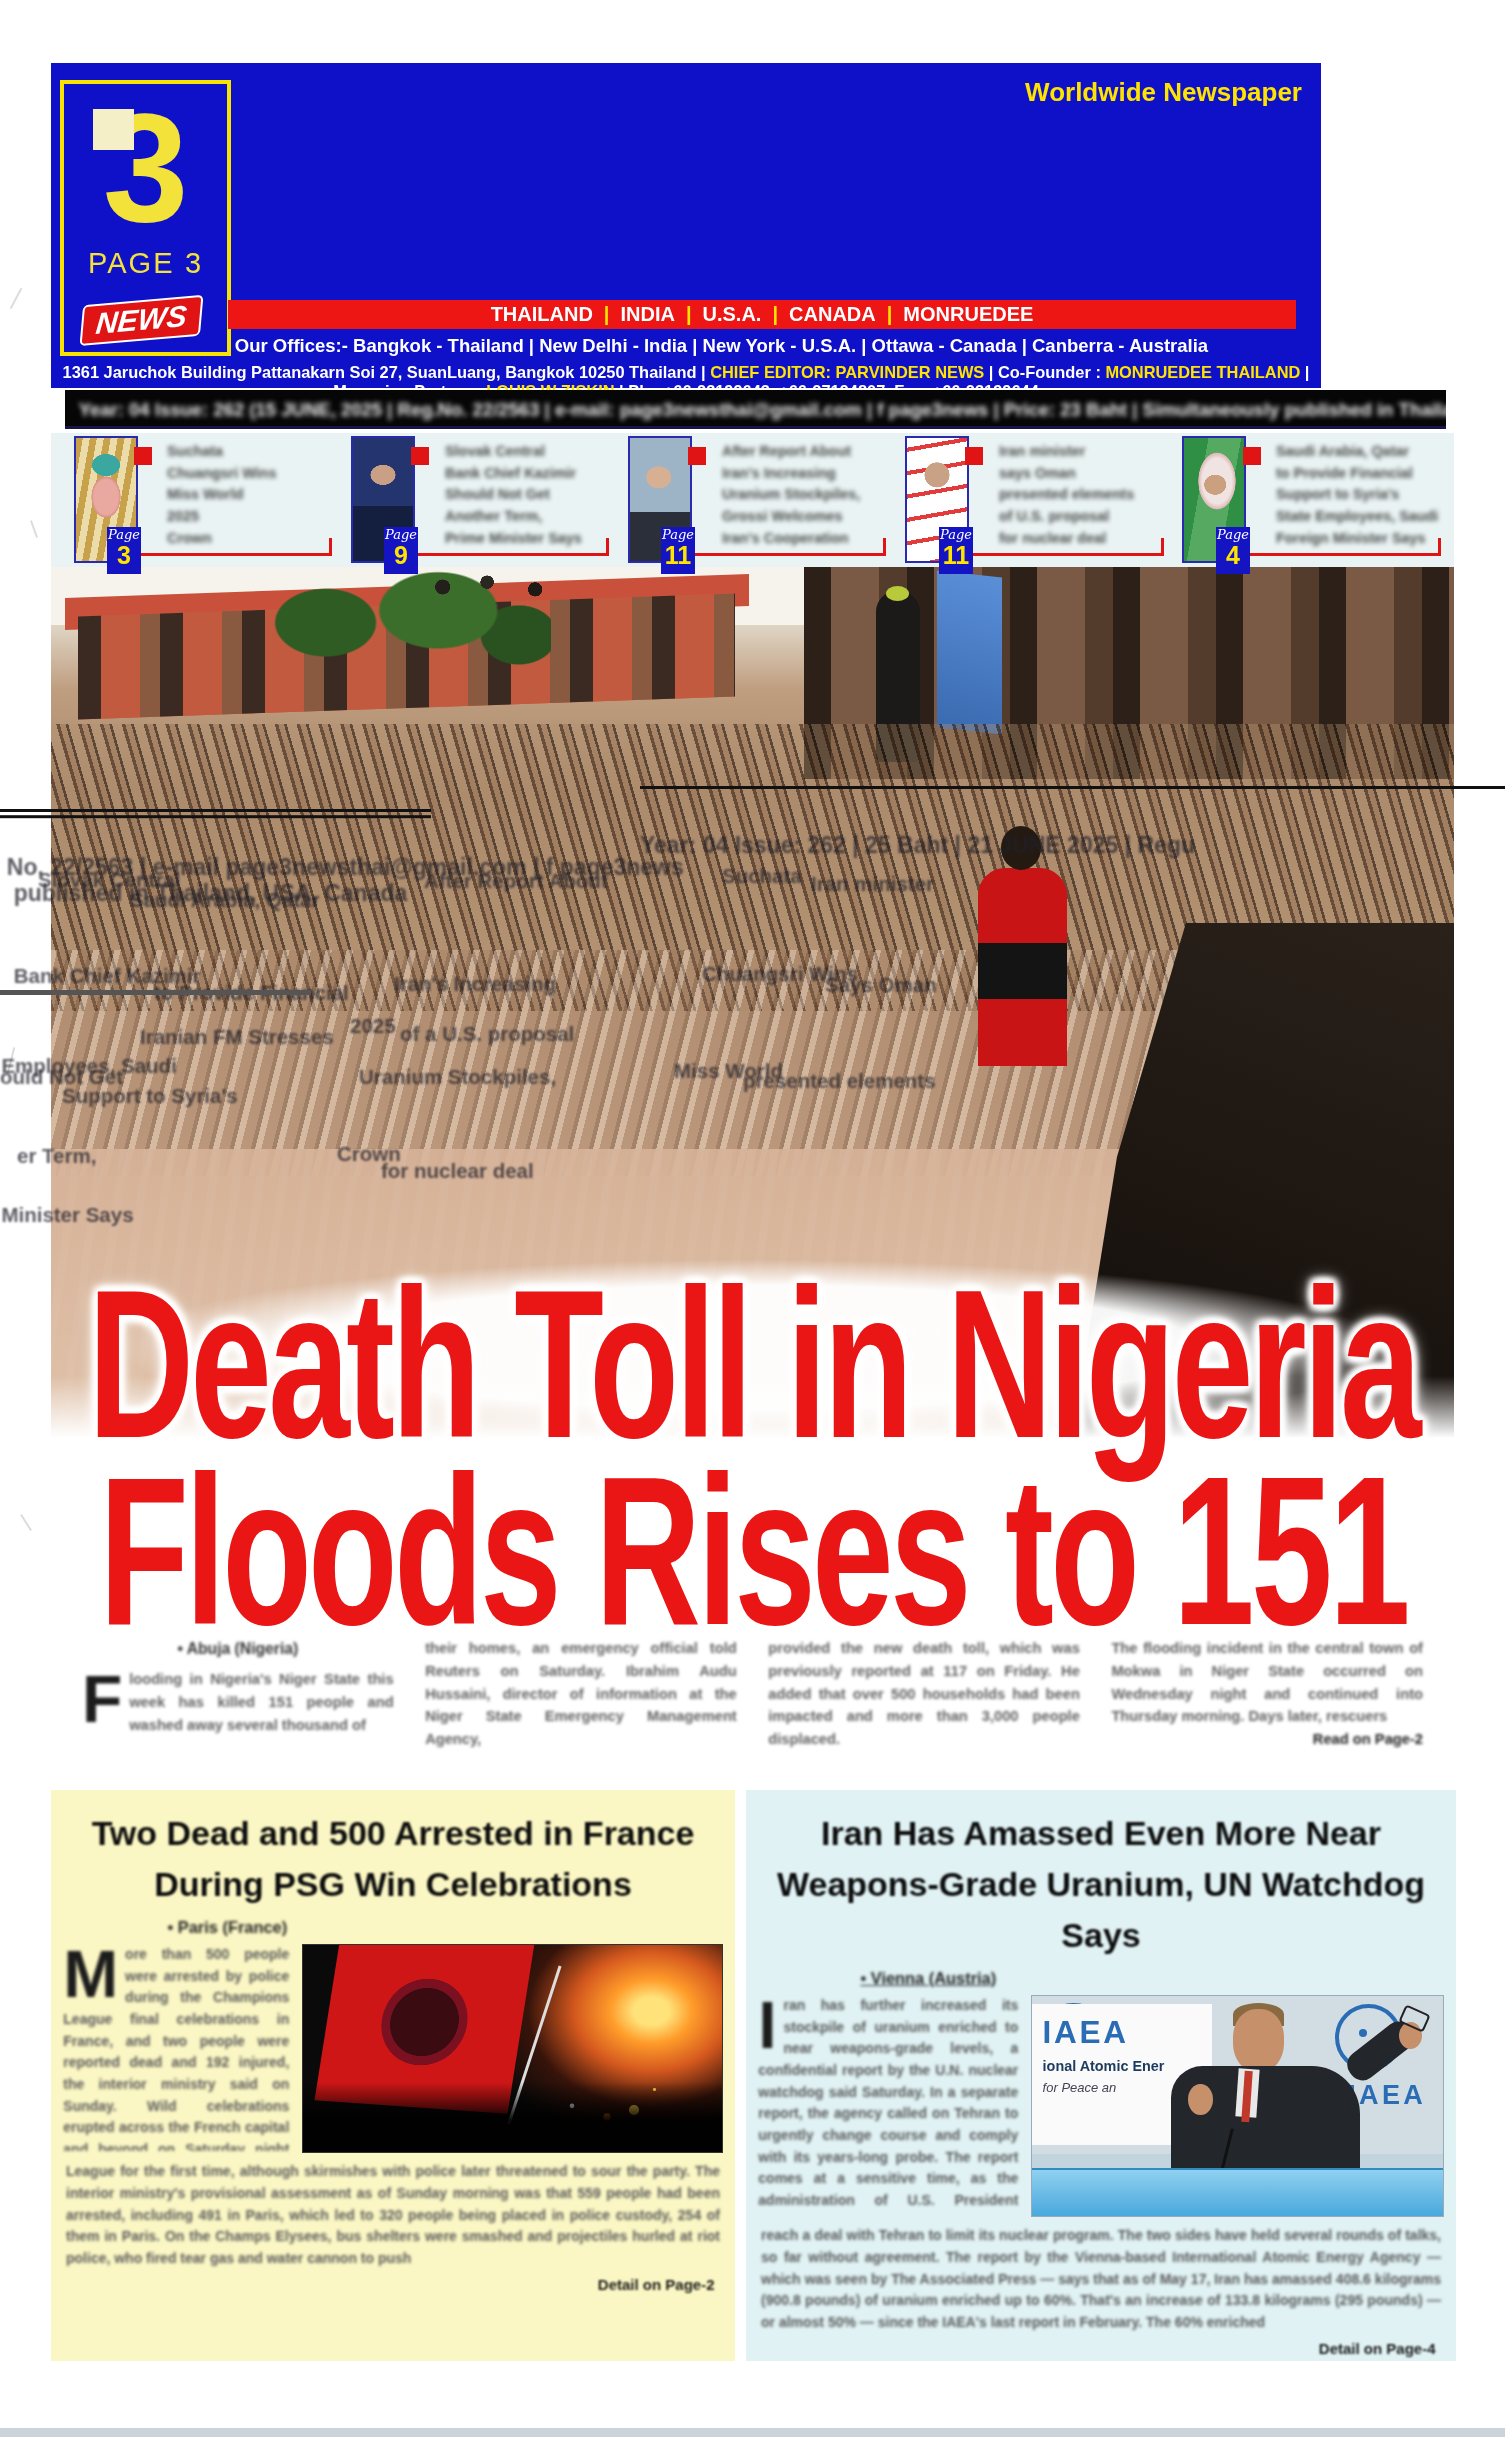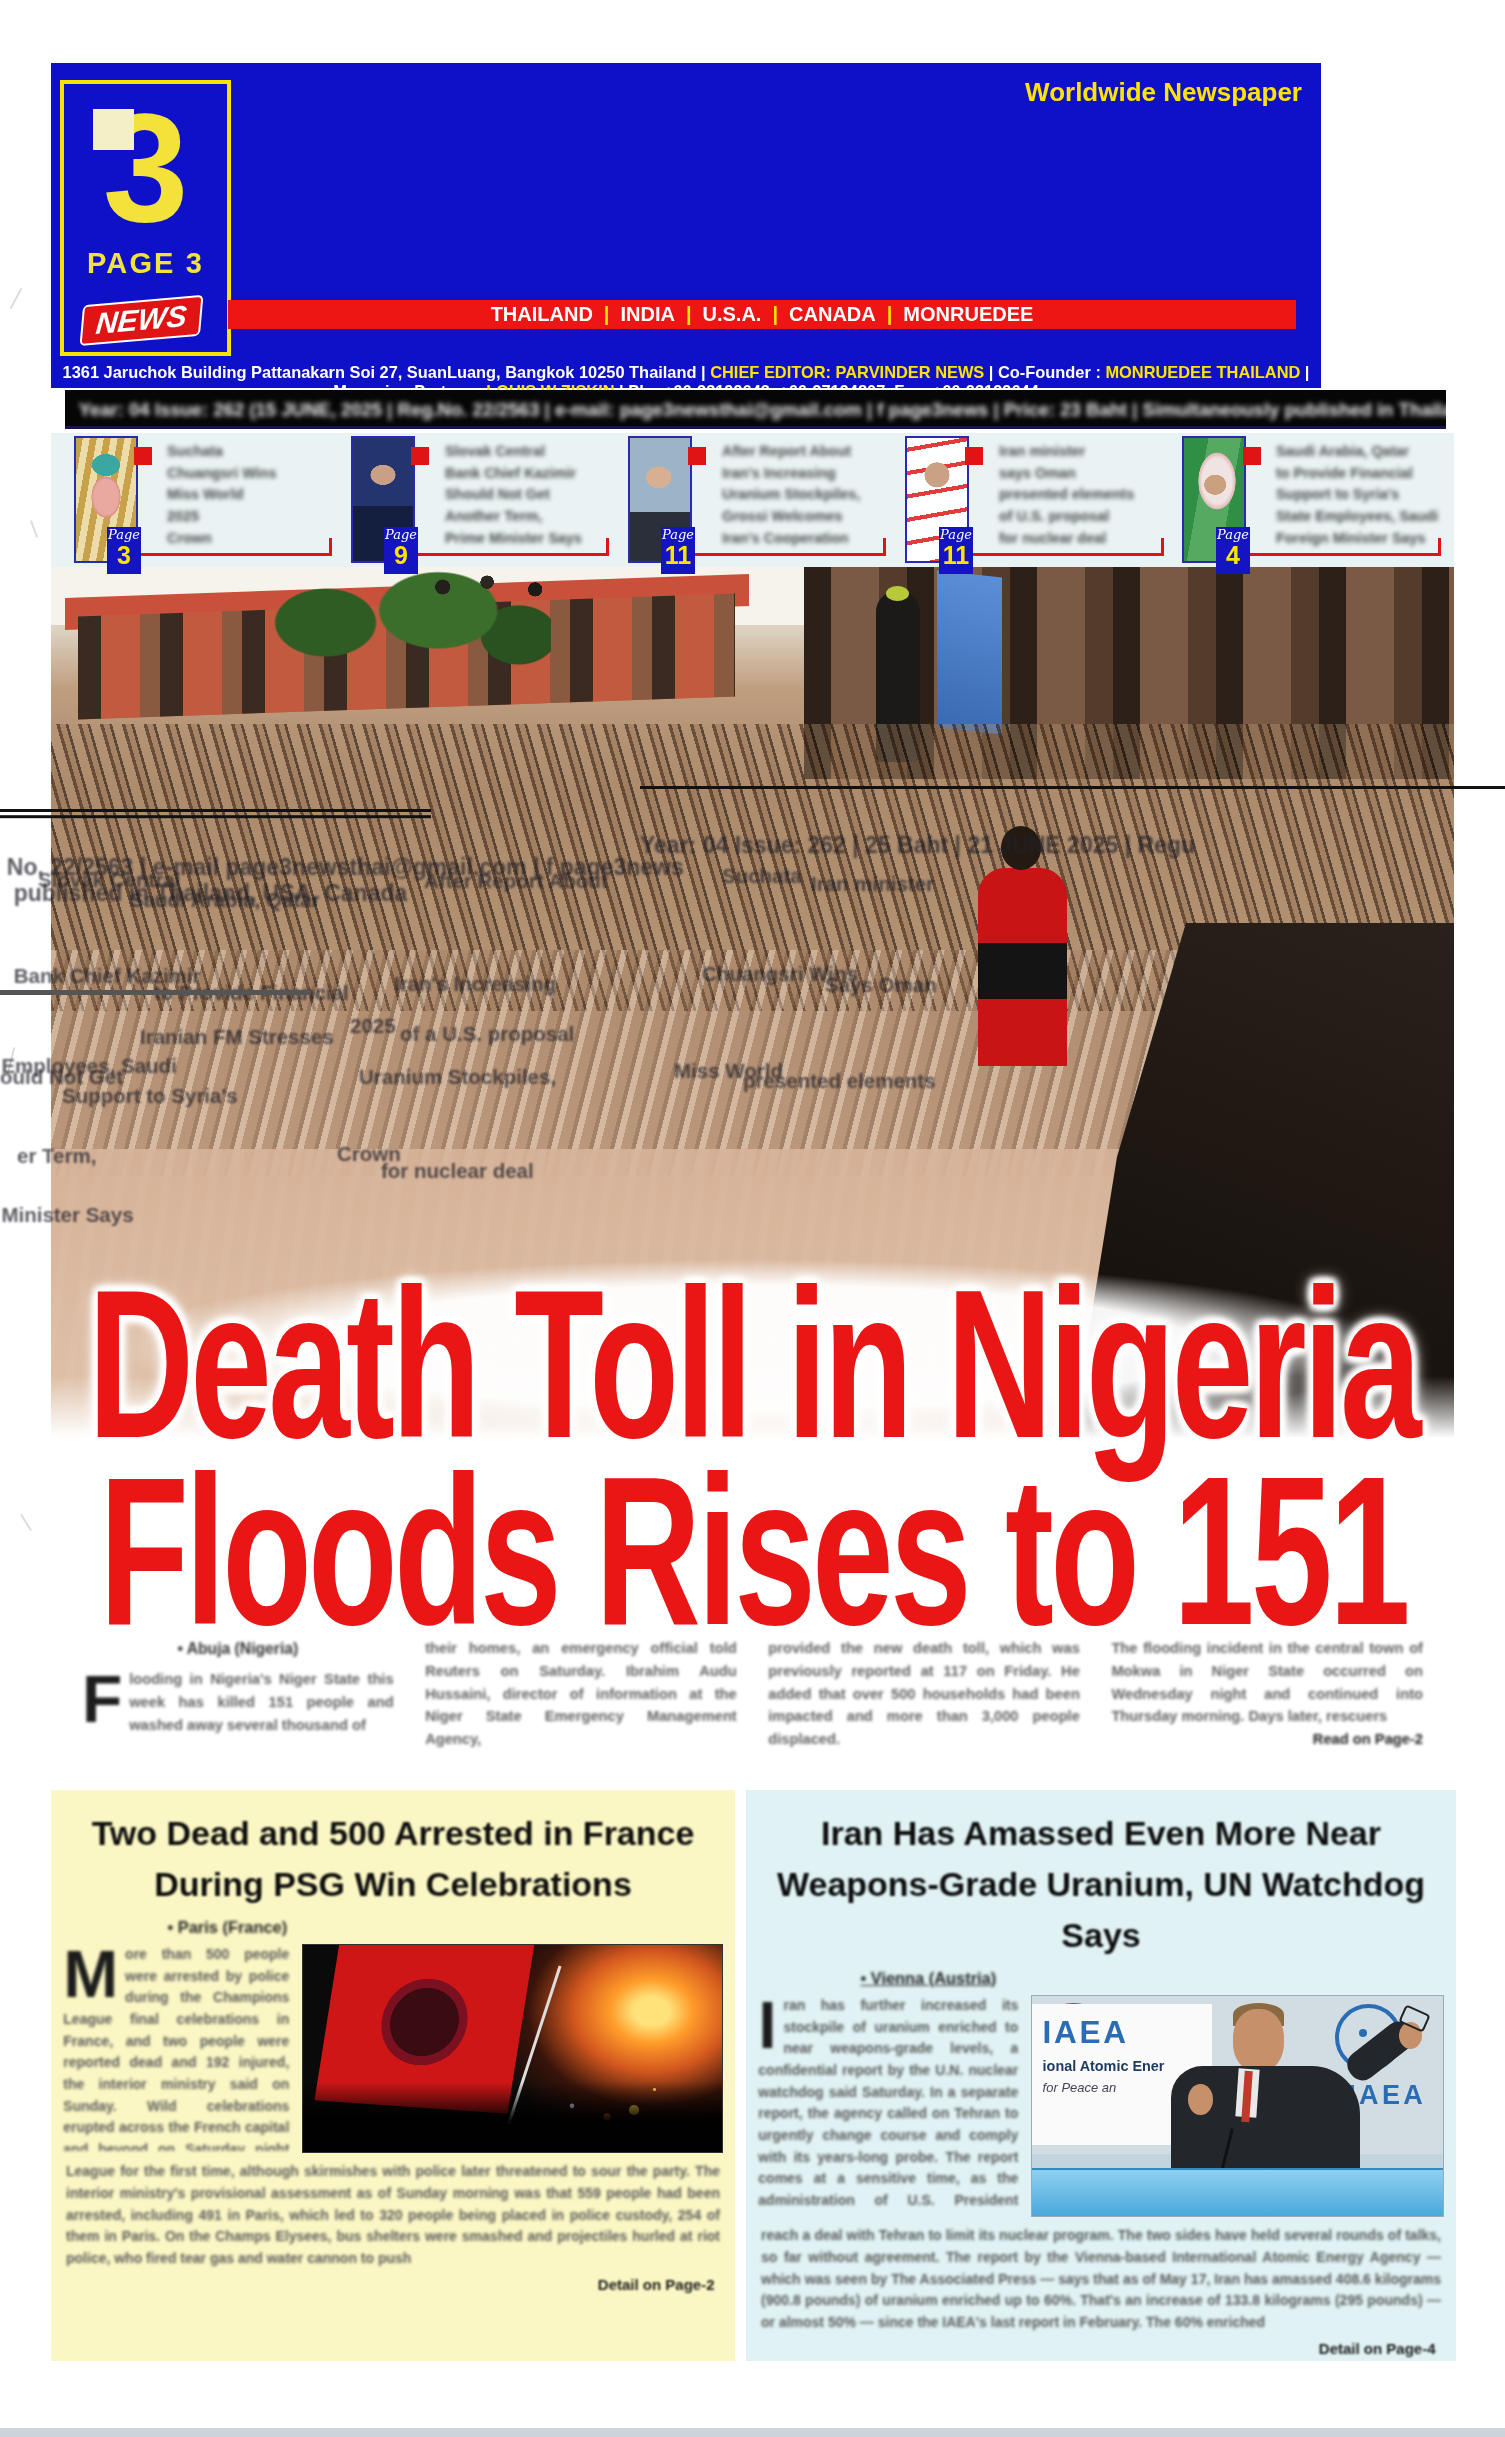--- a/index.html
+++ b/index.html
@@ -3,21 +3,21 @@
 <meta charset="utf-8">
 <style>
   html,body{margin:0;padding:0;background:#fff;}
   .page{position:relative;width:1506px;height:2438px;background:#fff;overflow:hidden;
         font-family:"Liberation Sans",sans-serif;}
   
   .masthead{position:absolute;left:51px;top:63px;width:1270px;height:325px;background:#0f11c9;}
   .logo-box{position:absolute;left:9px;top:17px;width:163px;height:268px;border:4.8px solid #f7e400;background:#0f11c9;}
   .logo-3{position:relative;text-align:center;font-size:154px;line-height:0.95;font-weight:bold;color:#f2e23a;margin-top:11px;}
   .logo-notch{position:absolute;left:29px;top:25px;width:41px;height:41px;background:#f5efc8;}
-  .logo-page3{text-align:center;color:#f2e23a;font-weight:bold;font-size:29px;letter-spacing:2.1px;margin-top:5.5px;}
+  .logo-page3{text-align:center;color:#f2e23a;font-weight:normal;font-size:29px;letter-spacing:2.1px;margin-top:5.5px;}
   .logo-news{position:absolute;left:18px;bottom:11px;background:#e01414;color:#fff;border:2.7px solid #fff;
              font-style:italic;font-weight:bold;font-size:30px;padding:1.4px 12.3px;transform:skewX(-10deg) rotate(-5deg);
              border-radius:5.5px;}
   .worldwide{position:absolute;right:19px;top:13.7px;color:#ffe400;font-weight:bold;font-size:26px;}
   .mast-title{position:absolute;left:177px;top:31.5px;width:1068px;text-align:center;white-space:nowrap;
               font-family:"DejaVu Serif",serif;font-weight:bold;color:#fff;font-size:127px;letter-spacing:-1.4px;line-height:1;}
   .mast-title .t3{color:#ffe400;font-size:154px;padding:0 5.5px;}
   .countries{position:absolute;left:177px;top:237px;width:1068px;height:29px;background:#ee1515;
              display:flex;align-items:center;justify-content:center;gap:11px;
              color:#fff;font-weight:bold;font-size:20px;}
@@ -188,20 +188,21 @@
       <span>THAILAND</span>
       <span class="pipe">|</span>
       <span>INDIA</span>
       <span class="pipe">|</span>
       <span>U.S.A.</span>
       <span class="pipe">|</span>
       <span>CANADA</span>
       <span class="pipe">|</span>
       <span>MONRUEDEE</span>
     </div>
+    <div class="offices">Our Offices:- Bangkok - Thailand |  New Delhi - India |  New York - U.S.A.  |  Ottawa - Canada |  Canberra - Australia</div>
     <div class="address">
       <span>1361 Jaruchok Building Pattanakarn Soi 27, SuanLuang, Bangkok 10250 Thailand  | </span><span class="yl">CHIEF EDITOR: PARVINDER NEWS</span><span> | Co-Founder : </span><span class="yl">MONRUEDEE THAILAND</span><span> | Managing Partner : </span><span class="yl">LOUIS W ZISKIN</span><span>  |  Ph.: +66-23199643, +66-27194807, Fax: +66-23199644</span>
     </div>
   </div>
 
   <div class="black-strip">
     <span class="b4">Year: 04  Issue: 262 (15 JUNE, 2025  |  Reg.No. 22/2563  |  e-mail: page3newsthai@gmail.com  |  f  page3news  |  Price: 23 Baht  |  Simultaneously published in Thailand, USA, Canada</span>
   </div>
 
   <div class="teasers">

